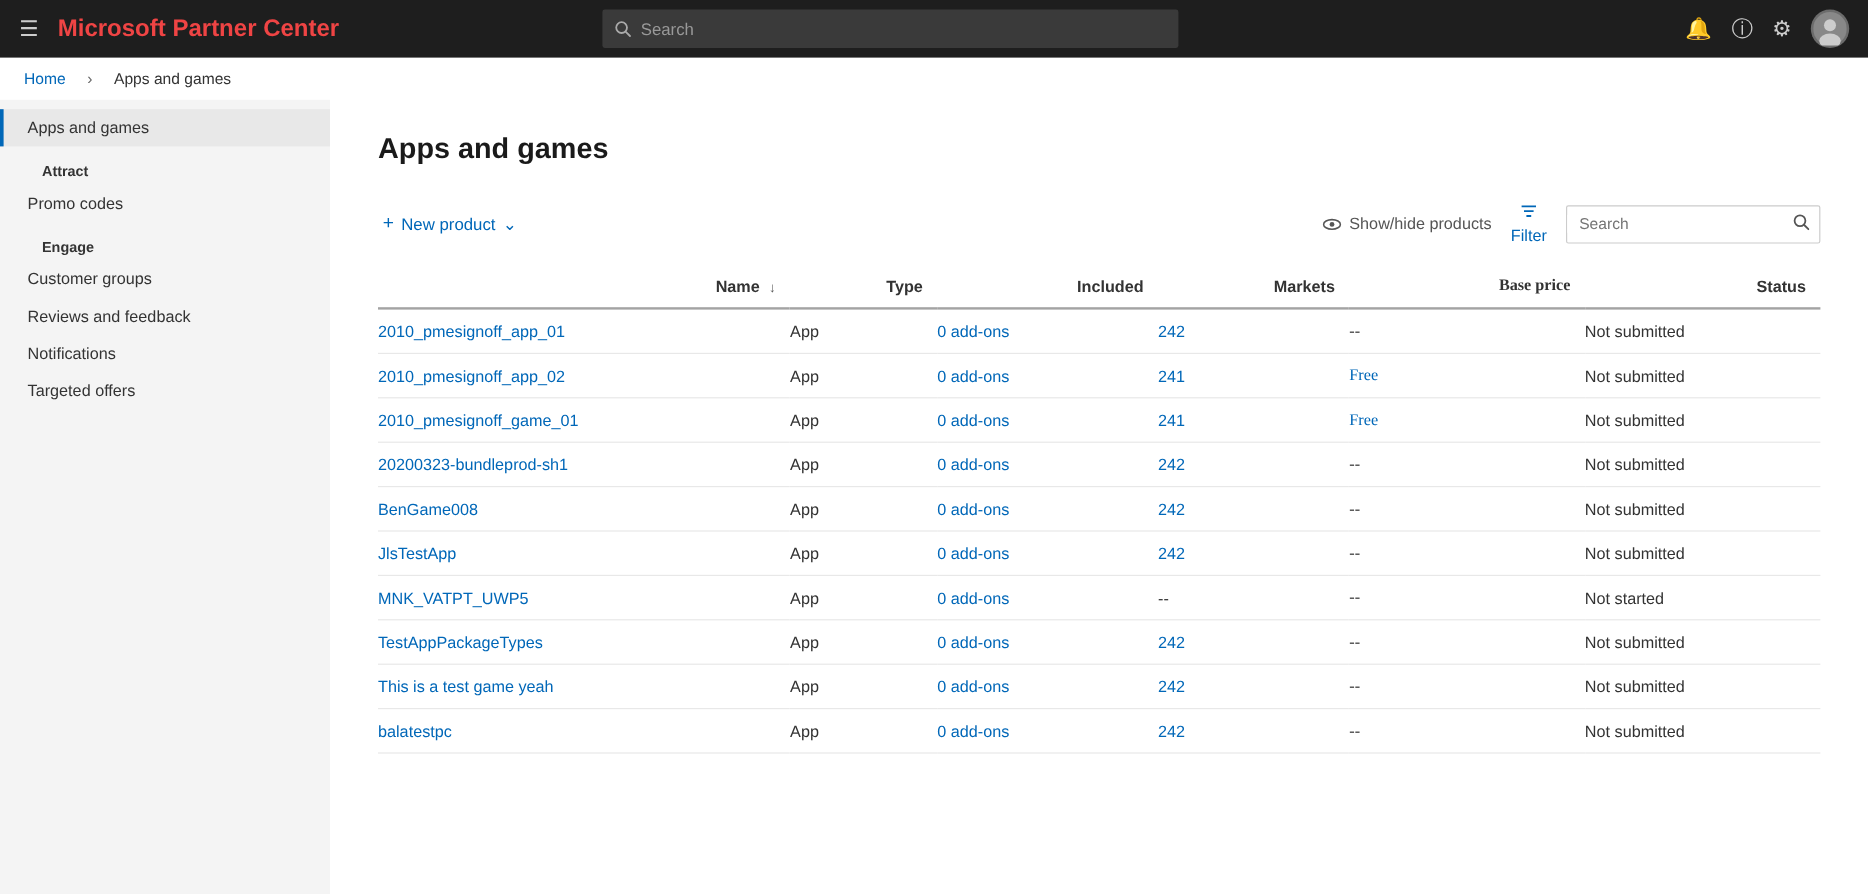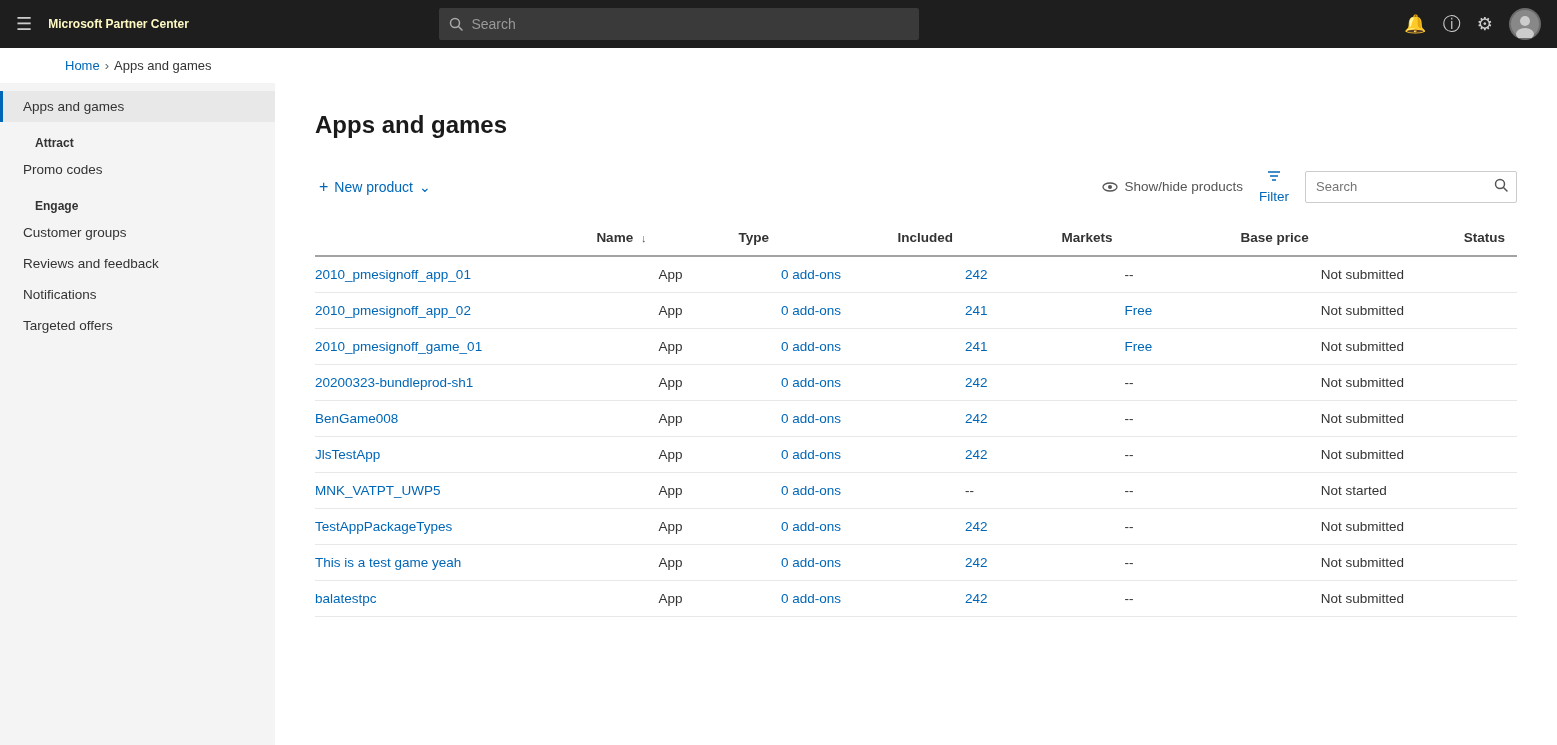--- a/index.html
+++ b/index.html
@@ -10,21 +10,21 @@
       background: #1e1e1e;
       color: #fff;
       height: 48px;
       display: flex;
       align-items: center;
       padding: 0 16px;
       gap: 16px;
       flex-shrink: 0;
     }
     .topnav-menu-icon { font-size: 18px; cursor: pointer; color: #ccc; }
-    .topnav-title { font-size: 12px; font-weight: 600; color: #fef9c3; white-space: nowrap; }
+    .topnav-title { font-size: 20px; font-weight: 600; color: #ef4444; white-space: nowrap; }
     .topnav-search {
       flex: 0 0 480px;
       margin: 0 auto;
       display: flex;
       align-items: center;
       background: #3a3a3a;
       border-radius: 2px;
       padding: 0 10px;
       height: 32px;
       gap: 8px;
@@ -41,25 +41,24 @@
     .topnav-icons { display: flex; align-items: center; gap: 16px; margin-left: auto; }
     .topnav-icon { color: #ccc; font-size: 18px; cursor: pointer; }
     .avatar { width: 32px; height: 32px; border-radius: 50%; background: #6c6c6c; overflow: hidden; display: flex; align-items: center; justify-content: center; cursor: pointer; }
 
     
     .below-nav { display: flex; flex-direction: column; flex: 1; overflow: hidden; }
     .breadcrumb-bar {
       padding: 10px 20px;
       display: flex;
       align-items: center;
-      gap: 5px;
+      gap: 18px;
       font-size: 13px;
       border-bottom: none;
       flex-shrink: 0;
-      margin-left: 45px;
     }
     .breadcrumb-link { color: #0067b8; cursor: pointer; text-decoration: none; }
     .breadcrumb-sep { color: #666; }
     .breadcrumb-current { color: #333; font-weight: 500; }
 
     
     .main-layout { display: flex; flex: 1; overflow: hidden; }
 
     
     .sidebar {
@@ -194,21 +193,21 @@
     .products-table td {
       padding: 10px 12px 10px 0;
       font-size: 13.5px;
       border-bottom: 1px solid #e8e8e8;
       color: #333;
     }
     .col-name { width: 280px; }
     .col-type { width: 100px; }
     .col-included { width: 150px; }
     .col-markets { width: 130px; }
-    .col-price { width: 160px; }
+    .col-price { width: 160px; font-family: Liberation Serif, serif; }
     .col-status { width: 160px; }
 
     .link-blue { color: #0067b8; cursor: pointer; text-decoration: none; }
 
     .sort-icon { font-size: 11px; margin-left: 4px; color: #555; }
   </style>
 </head>
 <body>
 
 <nav class="topnav">

